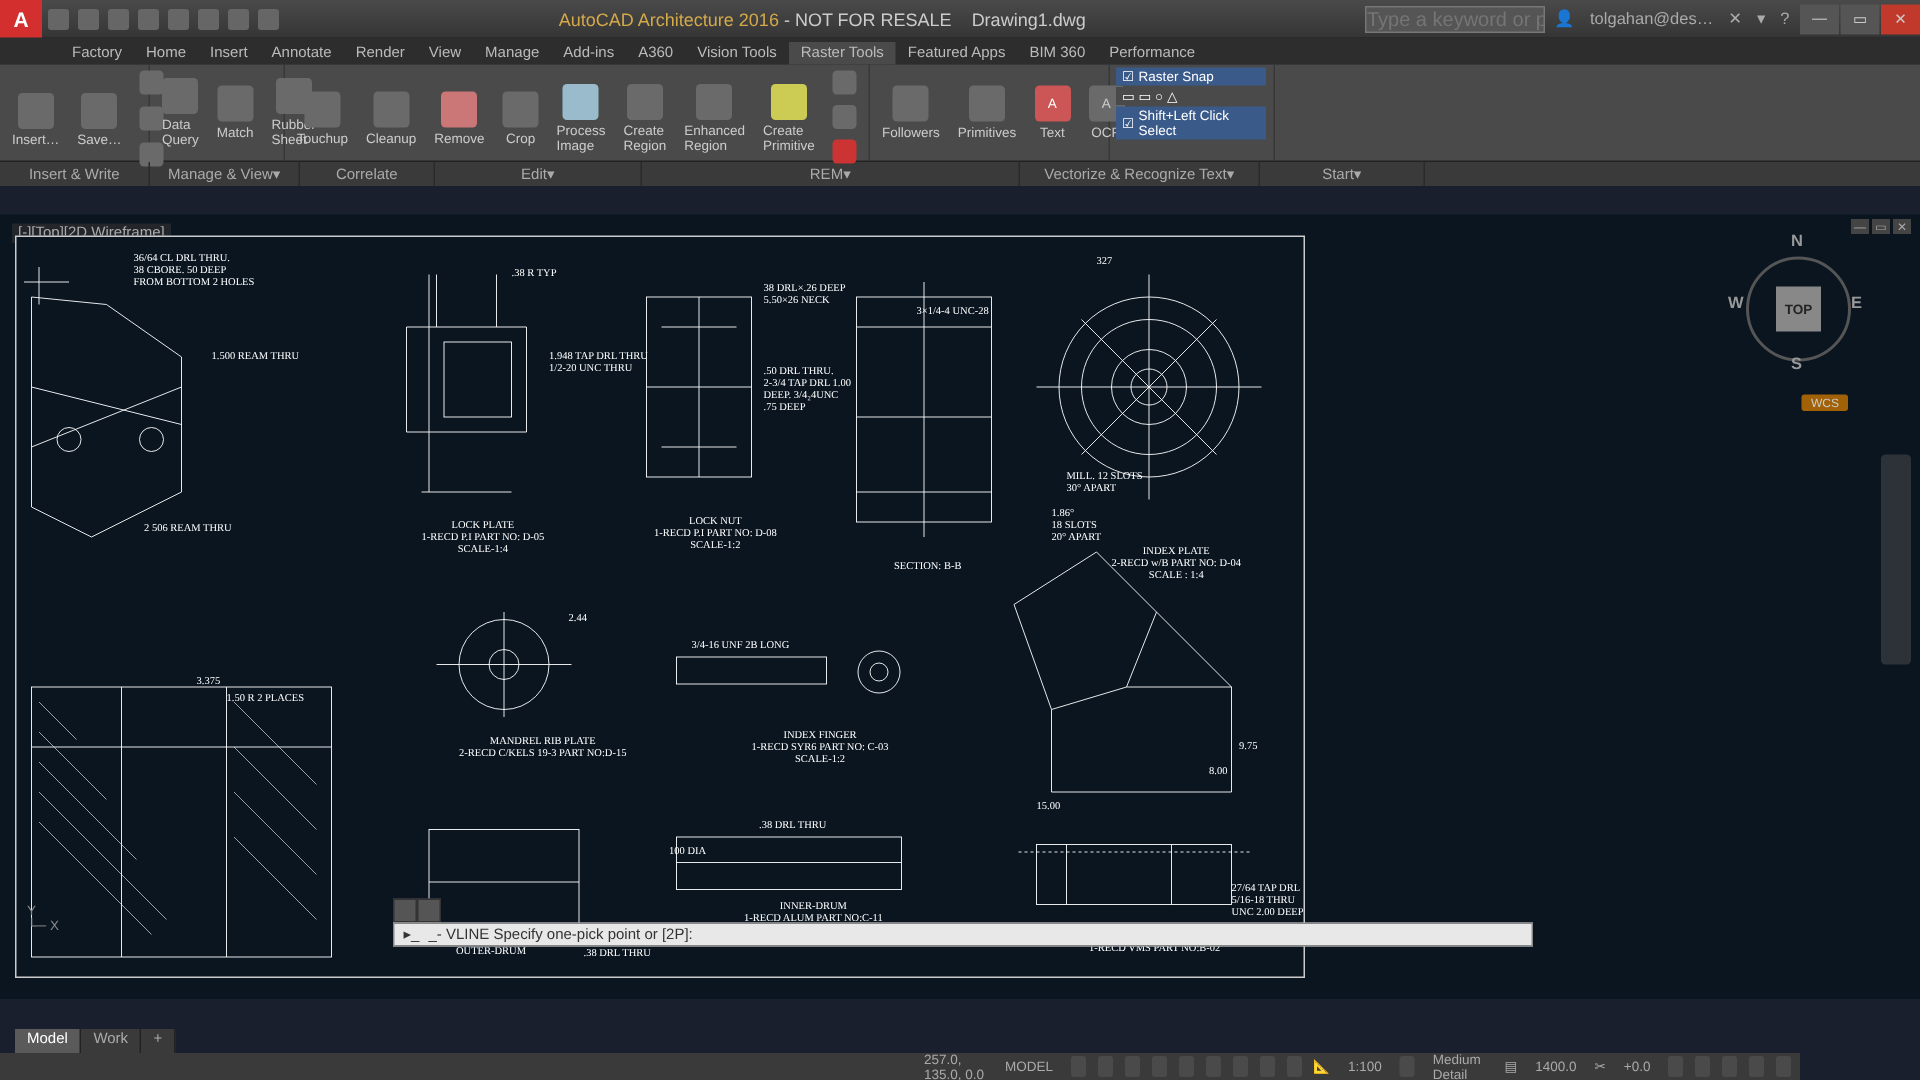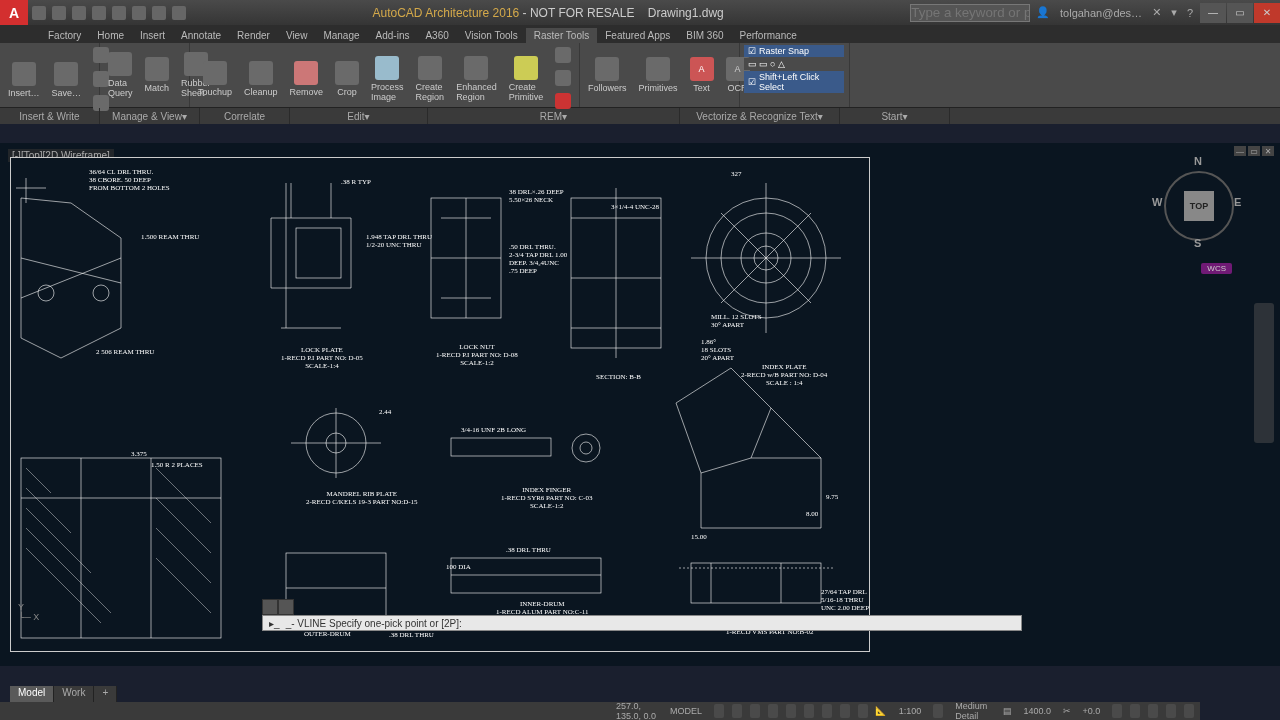--- a/index.html
+++ b/index.html
@@ -44,21 +44,21 @@
 .viewport-label { position:absolute; left:8px; top:6px; color:#aaa; font-size:10px; background:rgba(50,50,50,.6); padding:1px 4px; }
 .drawing-frame { position:absolute; left:10px; top:14px; width:860px; height:495px; border:1px solid #ccc; background:#0a1520; overflow:hidden; }
 .cad-text { position:absolute; color:#fff; font-size:7px; font-family:Liberation Serif, serif; white-space:pre; }
 .cad-line { stroke:#fff; stroke-width:0.6; fill:none; }
 .hatch { stroke:#fff; stroke-width:0.4; }
 
 .viewcube { position:absolute; right:36px; top:18px; width:90px; height:90px; }
 .viewcube .ring { position:absolute; left:10px; top:10px; width:70px; height:70px; border:2px solid #555; border-radius:50%; }
 .viewcube .cube { position:absolute; left:30px; top:30px; width:30px; height:30px; background:#888; display:flex; align-items:center; justify-content:center; font-size:9px; color:#222; font-weight:bold; }
 .viewcube .dir { position:absolute; color:#999; font-size:11px; font-weight:bold; }
-.wcs-tag { position:absolute; right:48px; top:120px; background:#701a75; color:#ccc; font-size:8px; padding:1px 6px; border-radius:2px; }
+.wcs-tag { position:absolute; right:48px; top:120px; background:#a16207; color:#ccc; font-size:8px; padding:1px 6px; border-radius:2px; }
 .navbar { position:absolute; right:6px; top:160px; width:20px; height:140px; background:rgba(80,80,80,.5); border-radius:3px; }
 
 .mini-win-btns { position:absolute; right:6px; top:3px; display:flex; gap:2px; }
 .mini-win-btns div { width:12px; height:10px; background:#444; color:#aaa; font-size:8px; display:flex; align-items:center; justify-content:center; }
 
 .cmdline { position:absolute; left:262px; bottom:35px; width:760px; height:16px; background:#e8e8e8; border:1px solid #888; font-size:10px; font-family:monospace; display:flex; align-items:center; padding:0 6px; color:#333; }
 .cmdline-pre { position:absolute; left:262px; bottom:51px; width:50px; height:16px; display:flex; }
 .cmdline-pre div { width:16px; background:#555; border:1px solid #333; }
 
 .ucs-icon { position:absolute; left:18px; bottom:44px; color:#888; font-size:9px; }

